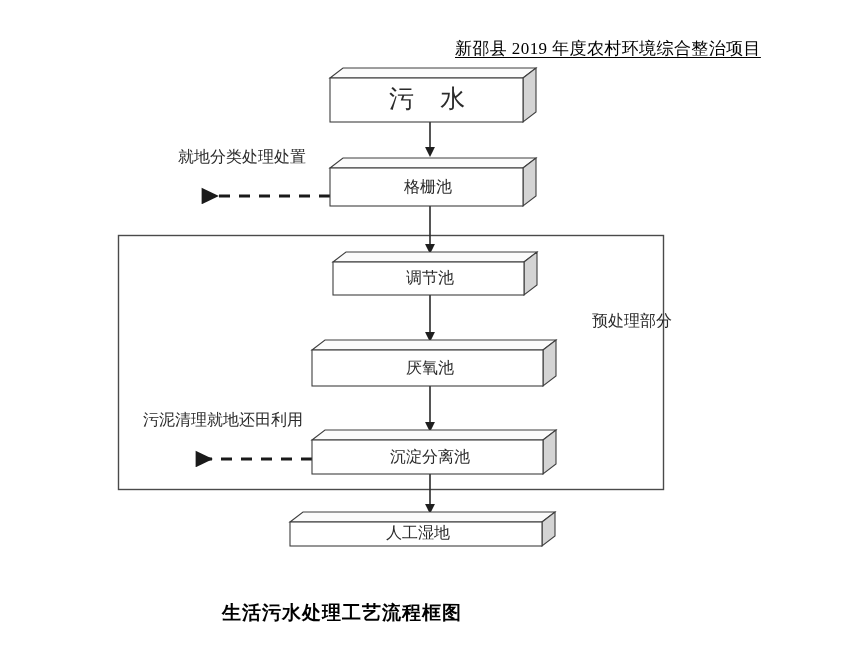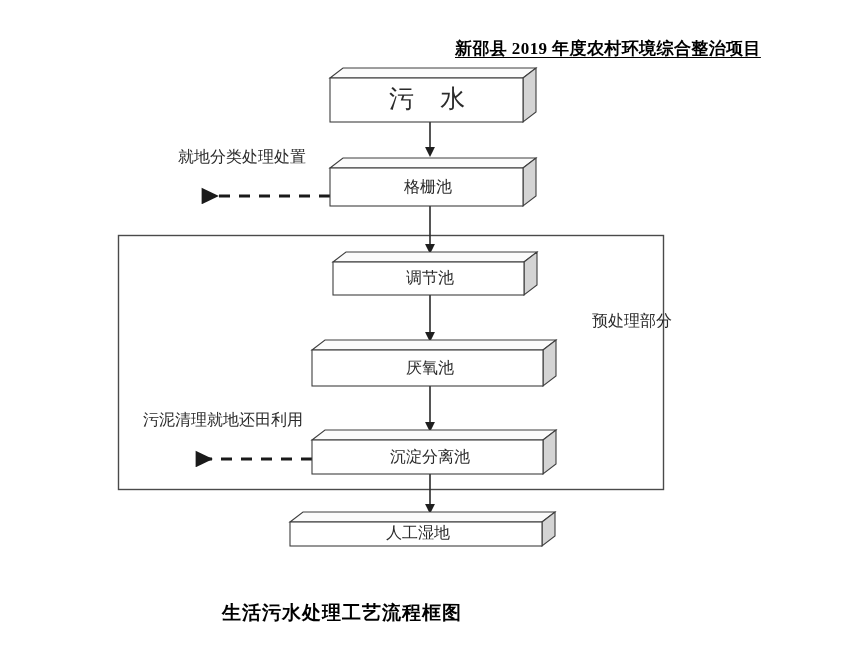--- a/index.html
+++ b/index.html
@@ -20,21 +20,21 @@
     width: 865px;
     height: 663px;
     background: #ffffff;
   }
   .doc-header {
     position: absolute;
     left: 455px;
     top: 37px;
     width: 360px;
     font-family: "Liberation Serif", "DejaVu Serif", serif;
-    font-weight: bold;
+    font-weight: normal;
     font-size: 17px;
     letter-spacing: 0.4px;
     color: #000000;
     text-decoration: underline;
     text-underline-offset: 3px;
     white-space: nowrap;
   }
   .caption {
     position: absolute;
     left: 0;

